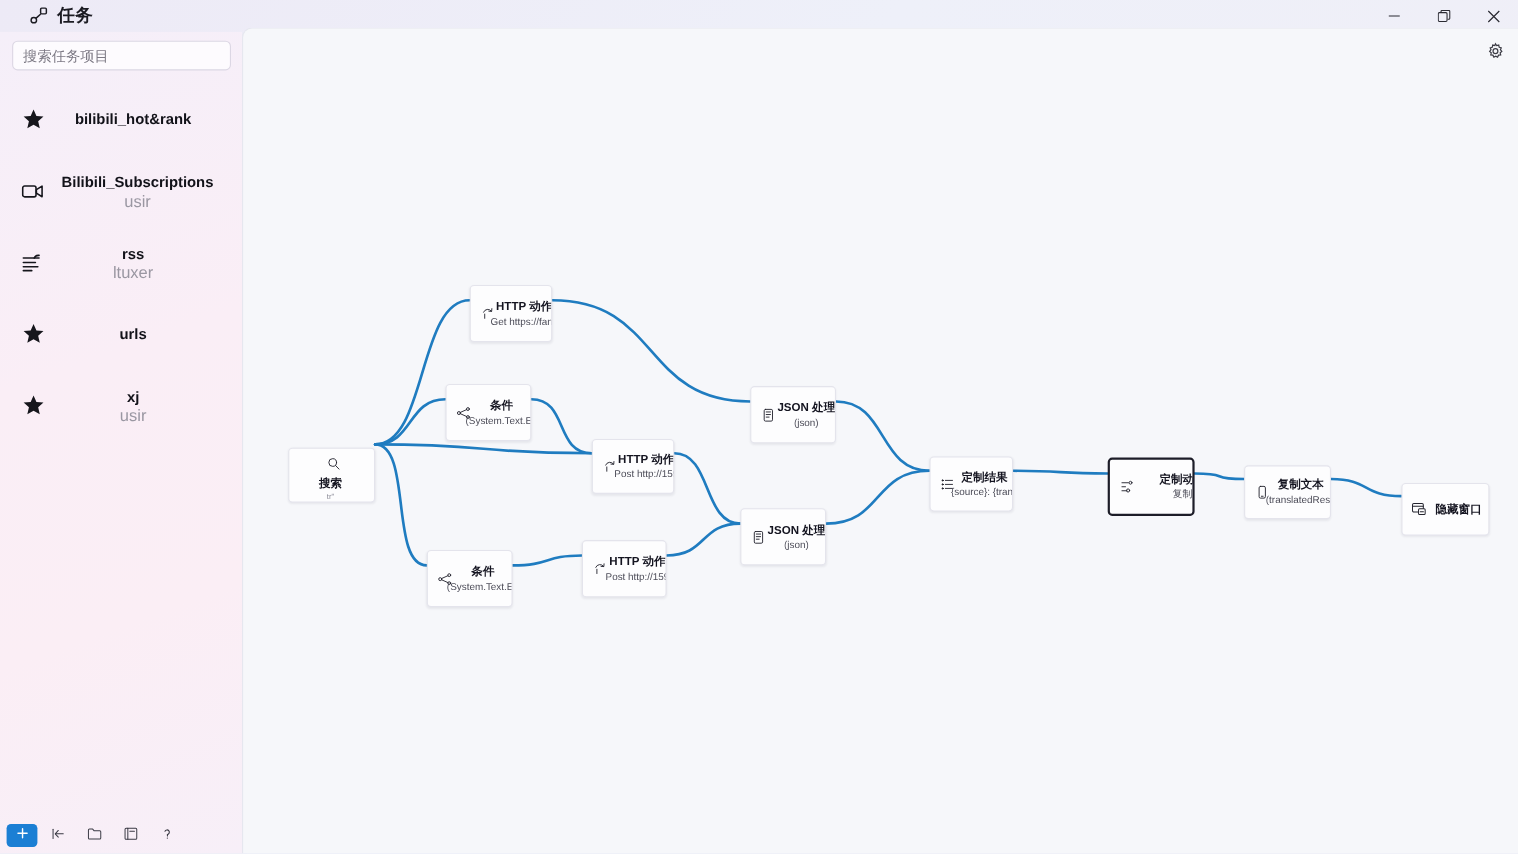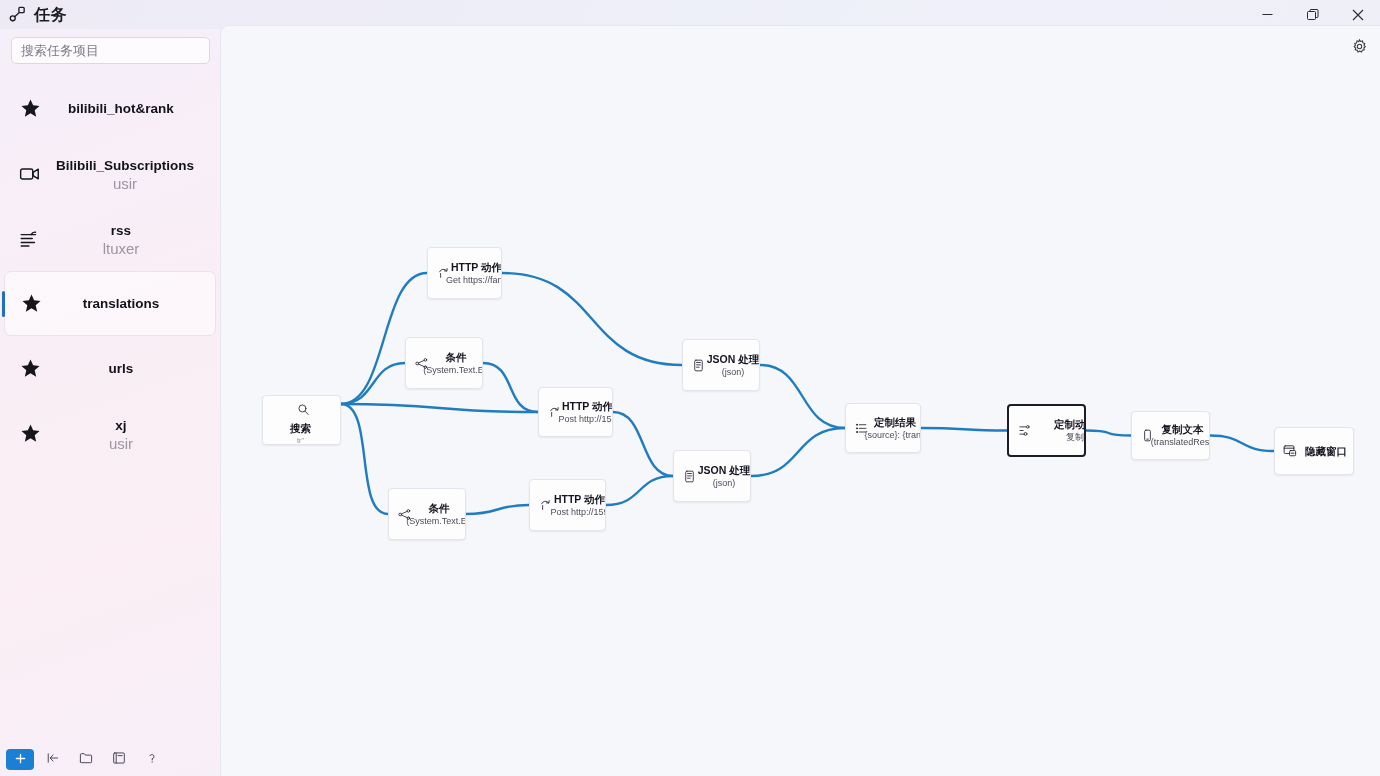--- a/index.html
+++ b/index.html
@@ -13,21 +13,21 @@
     position: relative;
     width: 1380px; height: 776px;
     background: linear-gradient(120deg, #edeaf6 0%, #eef0f9 45%, #f0eef6 100%);
   }
 
   
   .titlebar {
     position: absolute; top: 0; left: 0; width: 1380px; height: 29px;
     display: flex; align-items: center;
   }
-  .app-brand { display: flex; align-items: center; gap: 7px; padding-left: 8px; }
+  .app-brand { display: flex; align-items: center; gap: 7px; padding-left: 26px; }
   .brand-icon { width: 19px; height: 19px; display: block; }
   .app-title {
     font-size: 16px; font-weight: bold; color: #1b1b22;
     letter-spacing: .5px; line-height: 19px;
   }
   .winbtns { position: absolute; right: 0; top: 0; height: 29px; display: flex; }
   .winbtn {
     width: 45px; height: 29px; display: flex; align-items: center; justify-content: center;
     color: #2b2b33;
   }
@@ -104,20 +104,21 @@
 
   
   .node {
     position: absolute;
     background: #fdfdfe;
     border: 1px solid #e4e4ec;
     border-radius: 4px;
     box-shadow: 0 1px 2px rgba(30,30,60,.07);
     display: flex; align-items: center;
     overflow: hidden;
+    margin-top: 12px;
   }
   .node.selected { border: 2px solid #1d1d28; box-shadow: none; gap: 33px; }
   .node-icon {
     flex: 0 0 26px; display: flex; align-items: center; justify-content: center;
     color: #24242e; padding-left: 4px;
   }
   .node-text {
     flex: 1; display: flex; flex-direction: column;
     align-items: center; justify-content: center;
     min-width: 0; padding-right: 2px;
@@ -201,30 +202,20 @@
               <path d="M2 6 h13"></path>
               <path d="M2 9.6 h10"></path>
               <path d="M2 13.2 h12"></path>
               <path d="M2 16.4 h7"></path>
               <path d="M11 6 a4 4 0 0 1 4-2.2"></path>
             </svg>
           </div>
           <div class="task-text">
             <div class="task-name">rss</div>
             <div class="task-sub">ltuxer</div>
-          </div>
-        </div>
-        <div class="task-item selected">
-          <div class="task-icon">
-            <svg width="21" height="21" viewBox="0 0 20 20" fill="currentColor">
-              <path d="M10 1.4 L12.5 7 L18.6 7.6 L14 11.7 L15.4 17.8 L10 14.6 L4.6 17.8 L6 11.7 L1.4 7.6 L7.5 7 Z"></path>
-            </svg>
-          </div>
-          <div class="task-text">
-            <div class="task-name">translations</div>
           </div>
         </div>
         <div class="task-item">
           <div class="task-icon">
             <svg width="21" height="21" viewBox="0 0 20 20" fill="currentColor">
               <path d="M10 1.4 L12.5 7 L18.6 7.6 L14 11.7 L15.4 17.8 L10 14.6 L4.6 17.8 L6 11.7 L1.4 7.6 L7.5 7 Z"></path>
             </svg>
           </div>
           <div class="task-text">
             <div class="task-name">urls</div>

